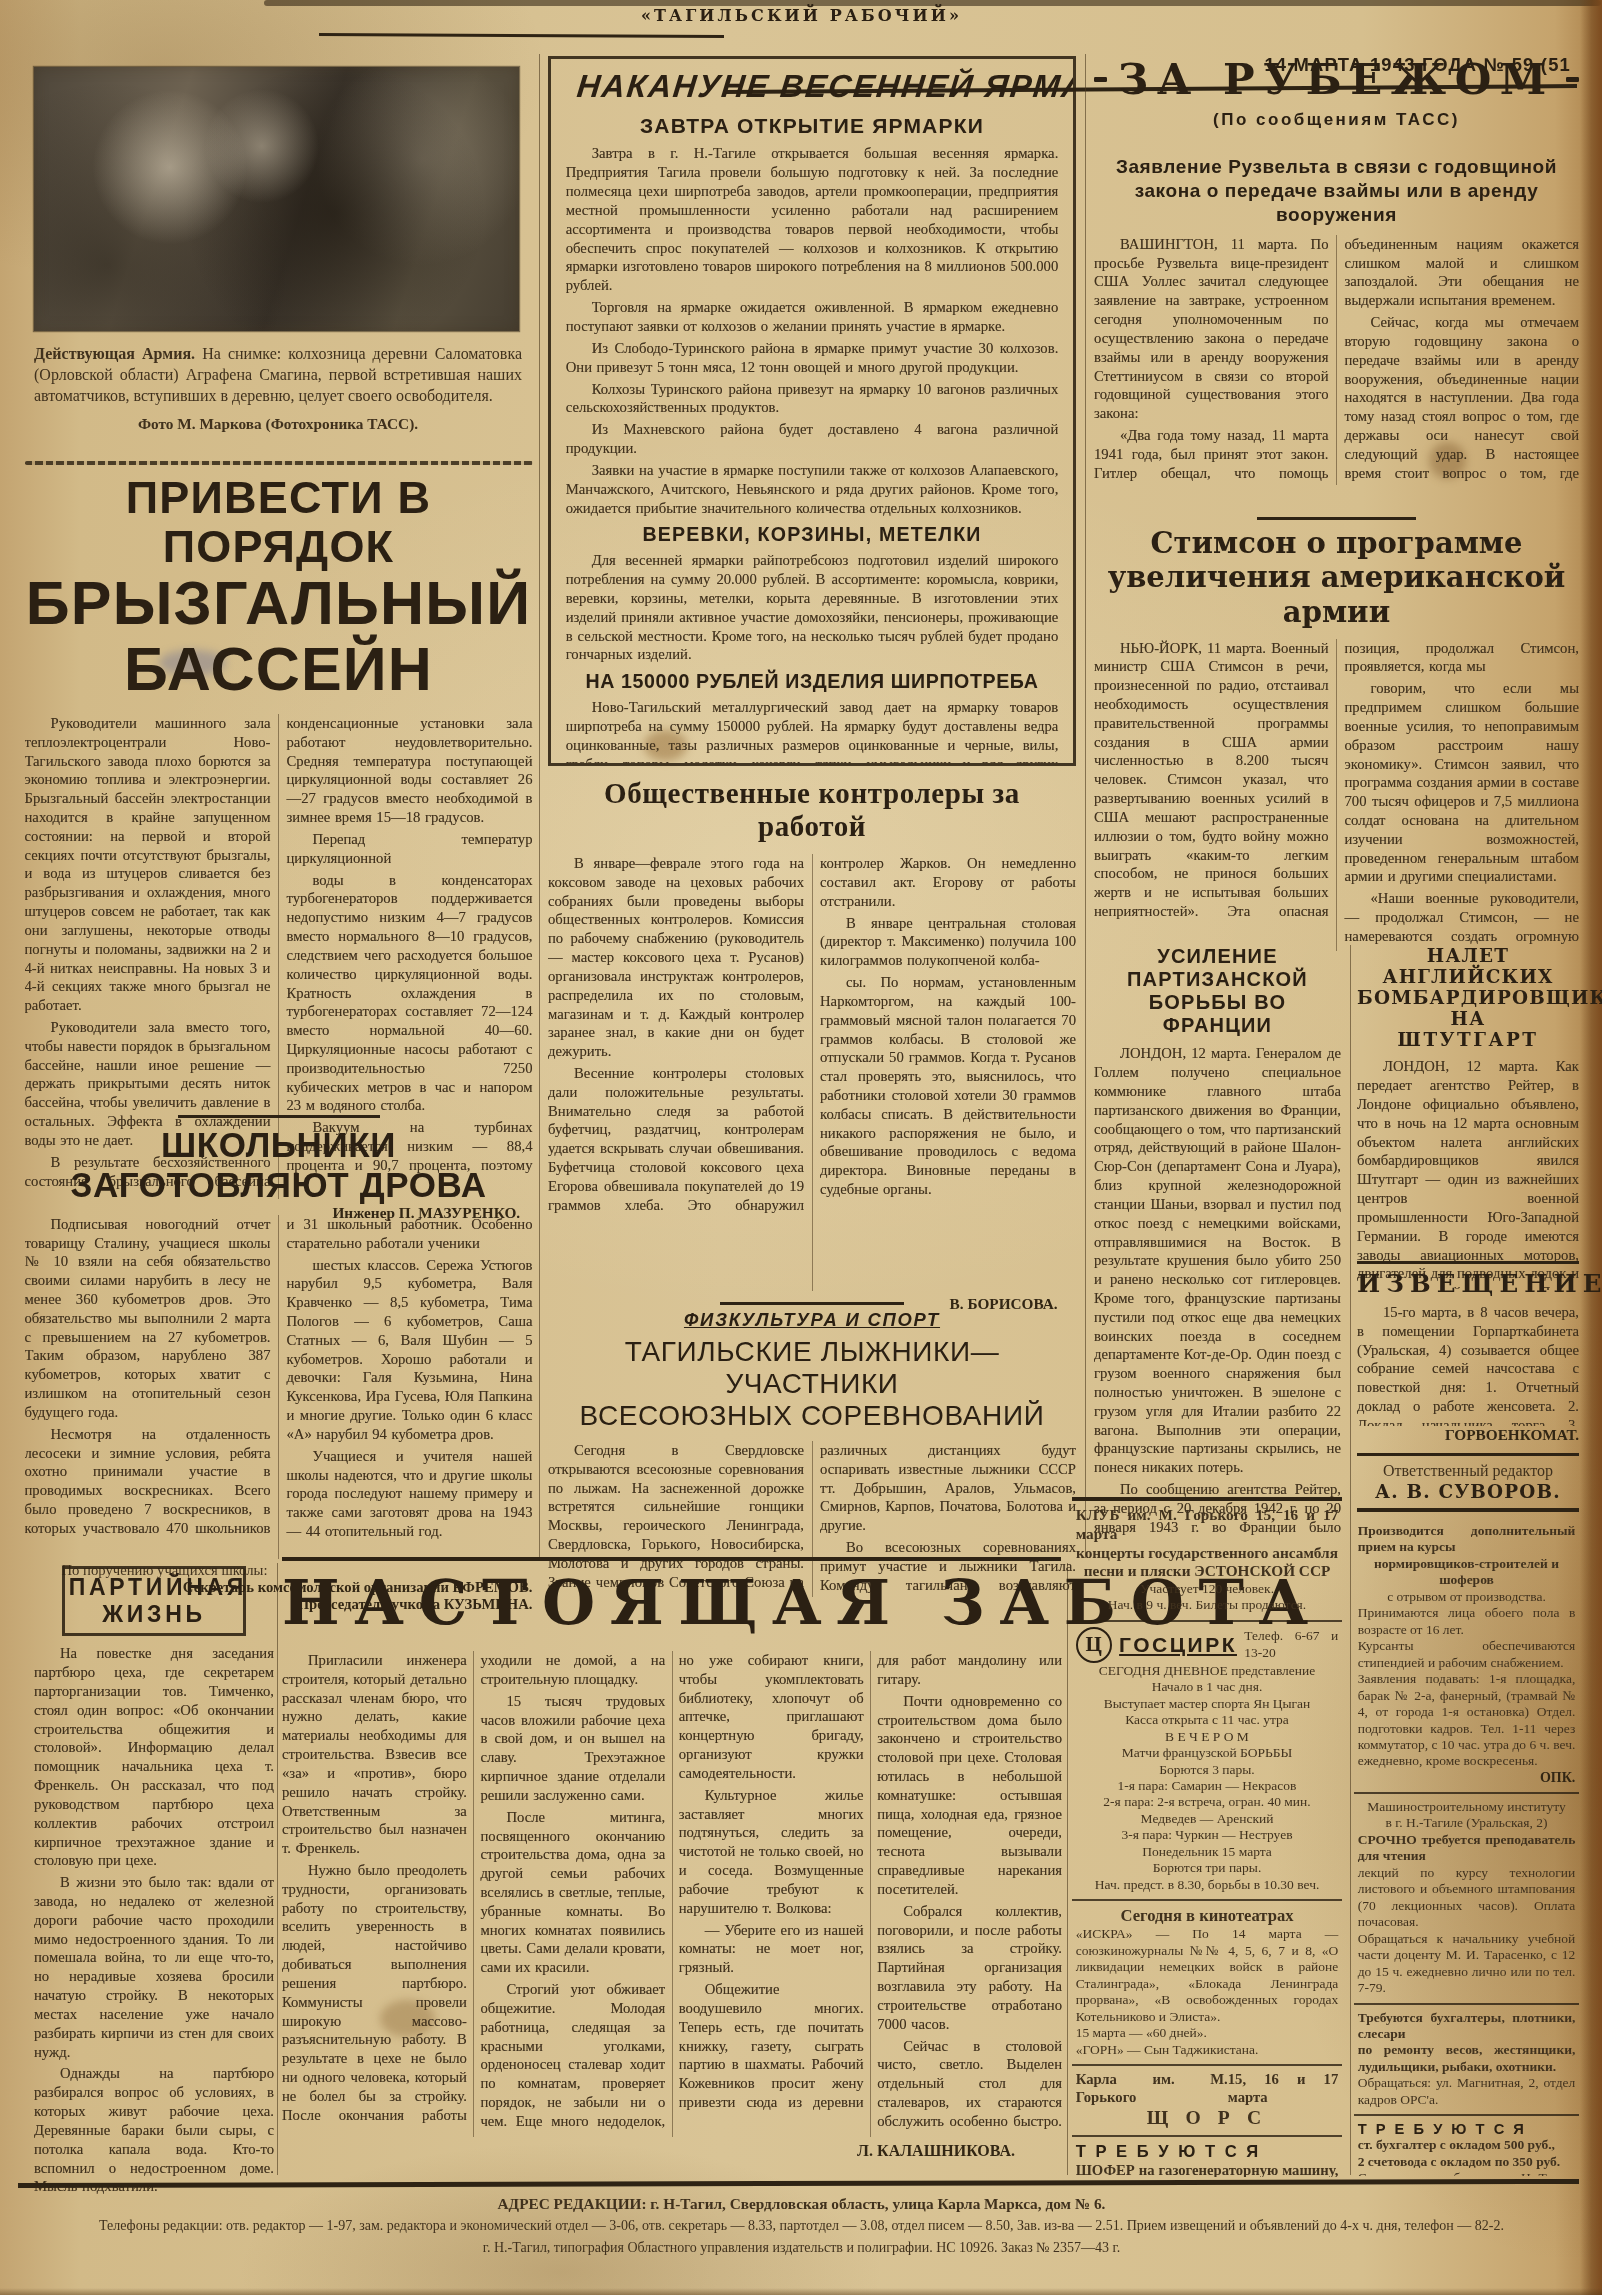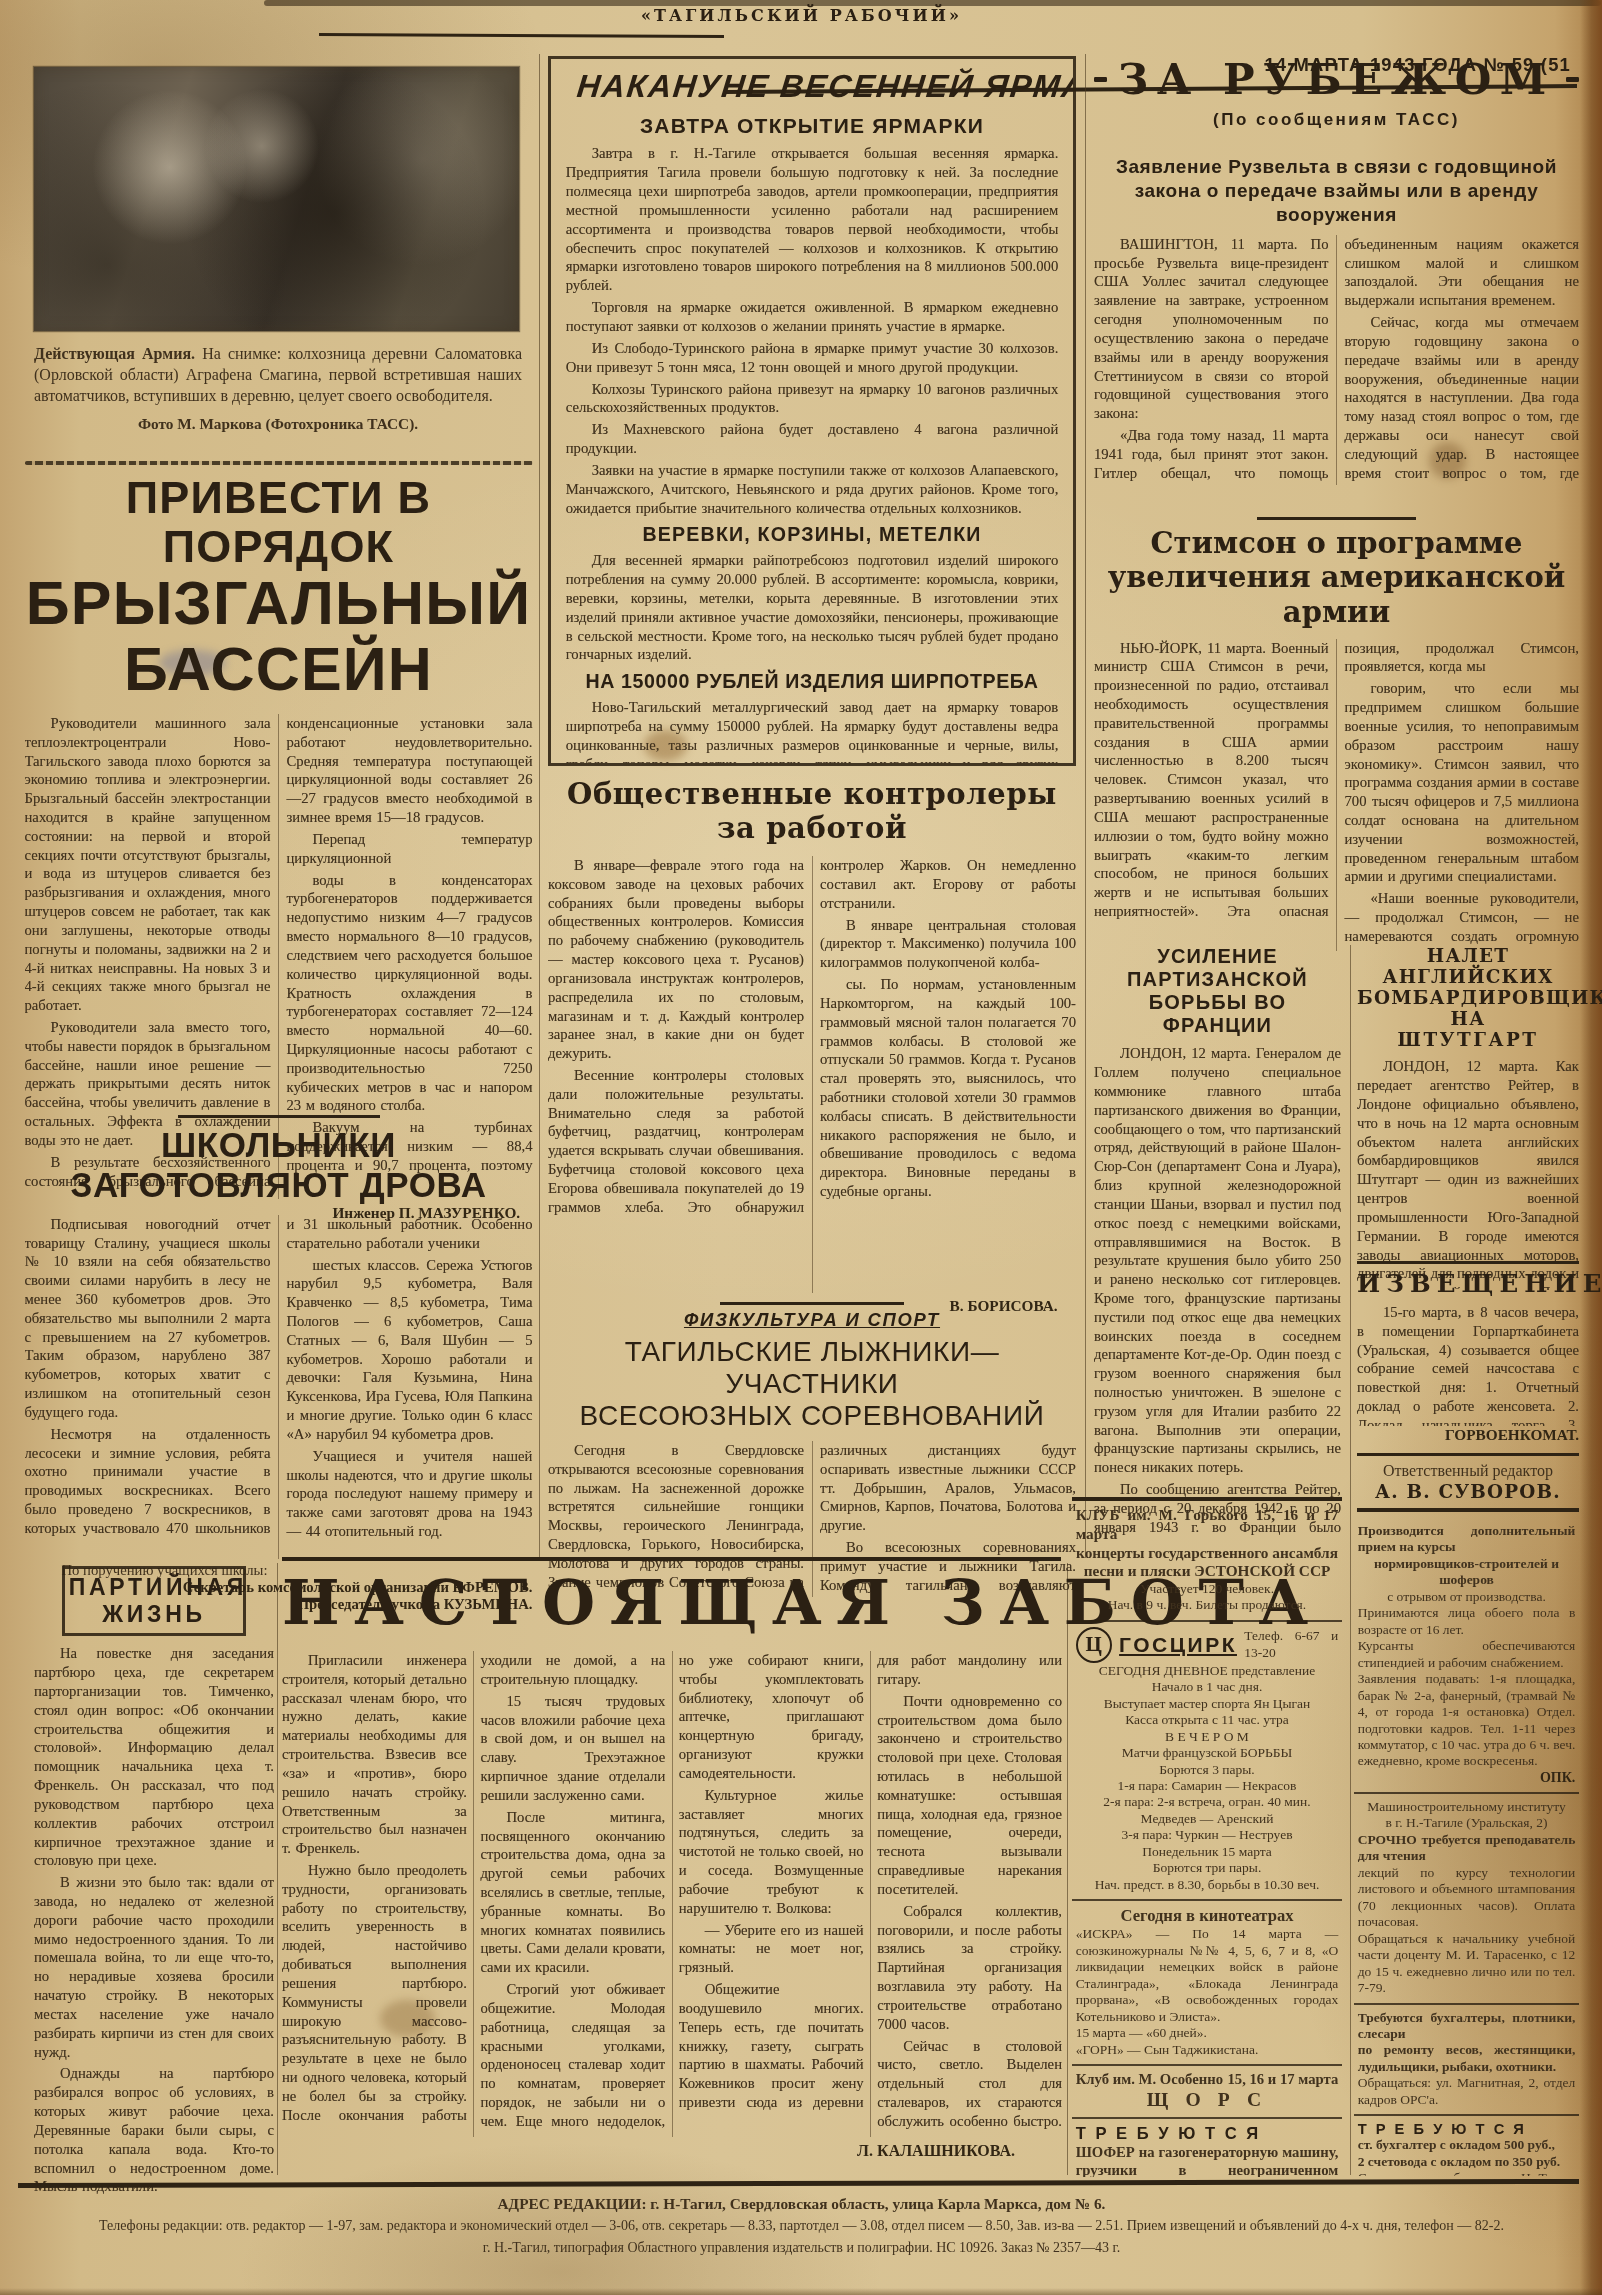--- a/index.html
+++ b/index.html
@@ -130,21 +130,21 @@
     <div style="margin-top:4.9px;">
         <p class="para">Для весенней ярмарки райпотребсоюз подготовил изделий широкого потребления на сумму 20.000 рублей. В ассортименте: коромысла, коврики, веревки, корзины, метелки, корыта деревянные. В изготовлении этих изделий приняли активное участие домохозяйки, пенсионеры, проживающие в сельской местности. Кроме того, на несколько тысяч рублей будет продано гончарных изделий.</p>
       </div>
     <div class="h-sans" style="font-size:19.6px;margin-top:6.1px;letter-spacing:0.6px;">НА 150000 РУБЛЕЙ ИЗДЕЛИЯ ШИРПОТРЕБА</div>
     <div style="margin-top:4.9px;">
         <p class="para">Ново-Тагильский металлургический завод дает на ярмарку товаров ширпотреба на сумму 150000 рублей. На ярмарку будут доставлены ведра оцинкованные, тазы различных размеров оцинкованные и черные, вилы, грабли, топоры, молотки, кочерги, тяпки, умывальники и ряд других товаров.</p>
       </div>
   </div>
 
   <div class="abs" style="left:548px;top:777px;width:528px;">
-    <div class="h-serif" style="font-size:29px;letter-spacing:0.6px;">Общественные контролеры за работой</div>
+    <div class="h-serif" style="font-size:29px;letter-spacing:0.6px;font-family:Liberation Serif, serif;">Общественные контролеры за работой</div>
     <div class="cols2 clip" style="margin-top:11px;height:437px;">
         <p class="para">В январе—феврале этого года на коксовом заводе на цеховых рабочих собраниях были проведены выборы общественных контролеров. Комиссия по рабочему снабжению (руководитель — мастер коксового цеха т. Русанов) организовала инструктаж контролеров, распределила их по столовым, магазинам и т. д. Каждый контролер заранее знал, в какие дни он будет дежурить.</p>
         <p class="para">Весенние контролеры столовых дали положительные результаты. Внимательно следя за работой буфетчиц, раздатчиц, контролерам удается вскрывать случаи обвешивания. Буфетчица столовой коксового цеха Егорова обвешивала покупателей до 19 граммов хлеба. Это обнаружил контролер Жарков. Он немедленно составил акт. Егорову от работы отстранили.</p>
         <p class="para">В январе центральная столовая (директор т. Максименко) получила 100 килограммов полукопченой колба-</p>
         <p class="para">сы. По нормам, установленным Наркомторгом, на каждый 100-граммовый мясной талон полагается 70 граммов колбасы. В столовой же отпускали 50 граммов. Когда т. Русанов стал проверять это, выяснилось, что работники столовой хотели 30 граммов колбасы списать. В действительности никакого распоряжения не было, и обвешивание проводилось с ведома директора. Виновные переданы в судебные органы.</p>
       </div>
     <div class="sig" style="margin-top:3.7px;padding-right:18.4px;">В. БОРИСОВА.</div>
   </div>
 
   <div class="abs" style="left:548px;top:1302px;width:528px;">
@@ -284,21 +284,21 @@
     <div class="ad">
       <div class="ad-bold ad-center" style="font-size:16.6px;">Сегодня в кинотеатрах</div>
       <div>
           <div class="ad-line">«ИСКРА» — По 14 марта — союзкиножурналы №№ 4, 5, 6, 7 и 8, «О ликвидации немецких войск в районе Сталинграда», «Блокада Ленинграда прорвана», «В освобожденных городах Котельниково и Элиста».</div>
           <div class="ad-line">15 марта — «60 дней».</div>
           <div class="ad-line">«ГОРН» — Сын Таджикистана.</div>
         </div>
     </div>
     <div class="ad">
       <div style="display:flex;justify-content:space-between;">
-        <span class="ad-line ad-bold" style="font-size:14.7px;">Клуб им. М. Особенно</span>
+        <span class="ad-line ad-bold" style="font-size:14.7px;">Карла им. М. Горького</span>
         <span class="ad-line ad-bold" style="font-size:14.7px;">15, 16 и 17 марта</span>
       </div>
       <div class="ad-center ad-bold" style="font-size:19.6px;letter-spacing:6.1px;">Щ О Р С</div>
     </div>
     <div class="ad">
       <div class="ad-head">Т Р Е Б У Ю Т С Я</div>
       <div class="ad-line ad-bold" style="font-size:14.7px;">ШОФЕР на газогенераторную машину, грузчики в неограниченном количестве.</div>
 
     </div>
 

